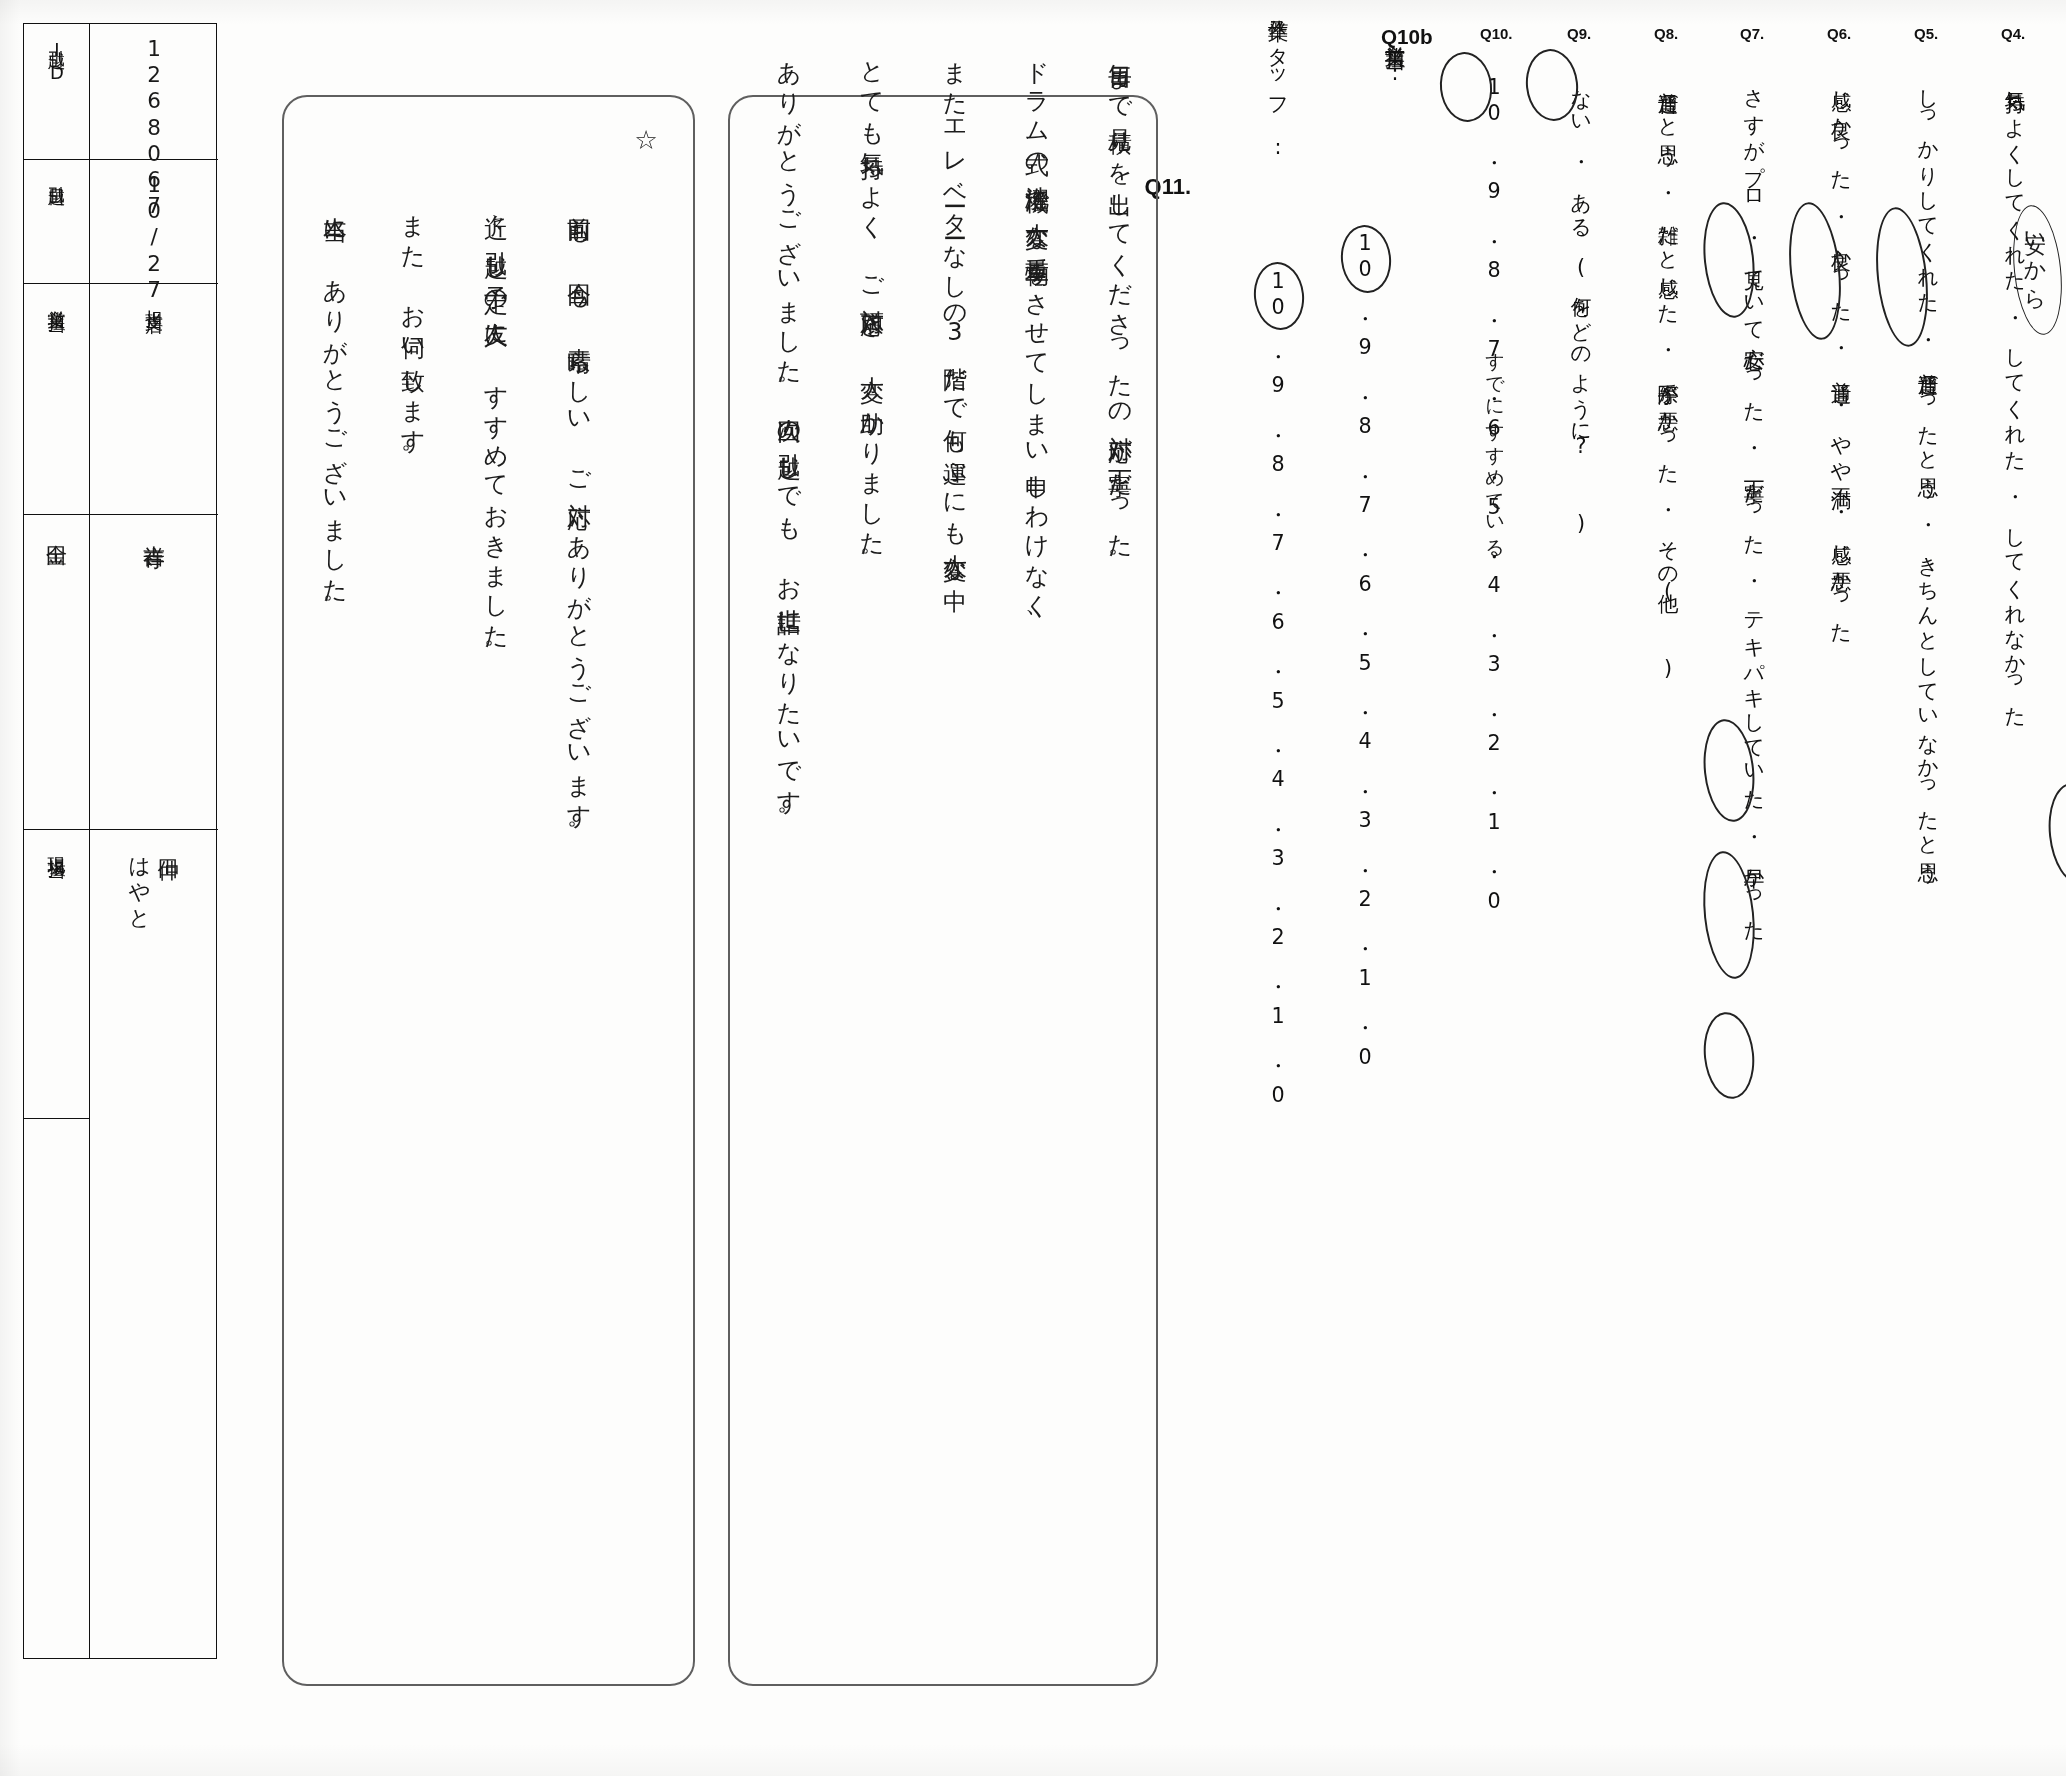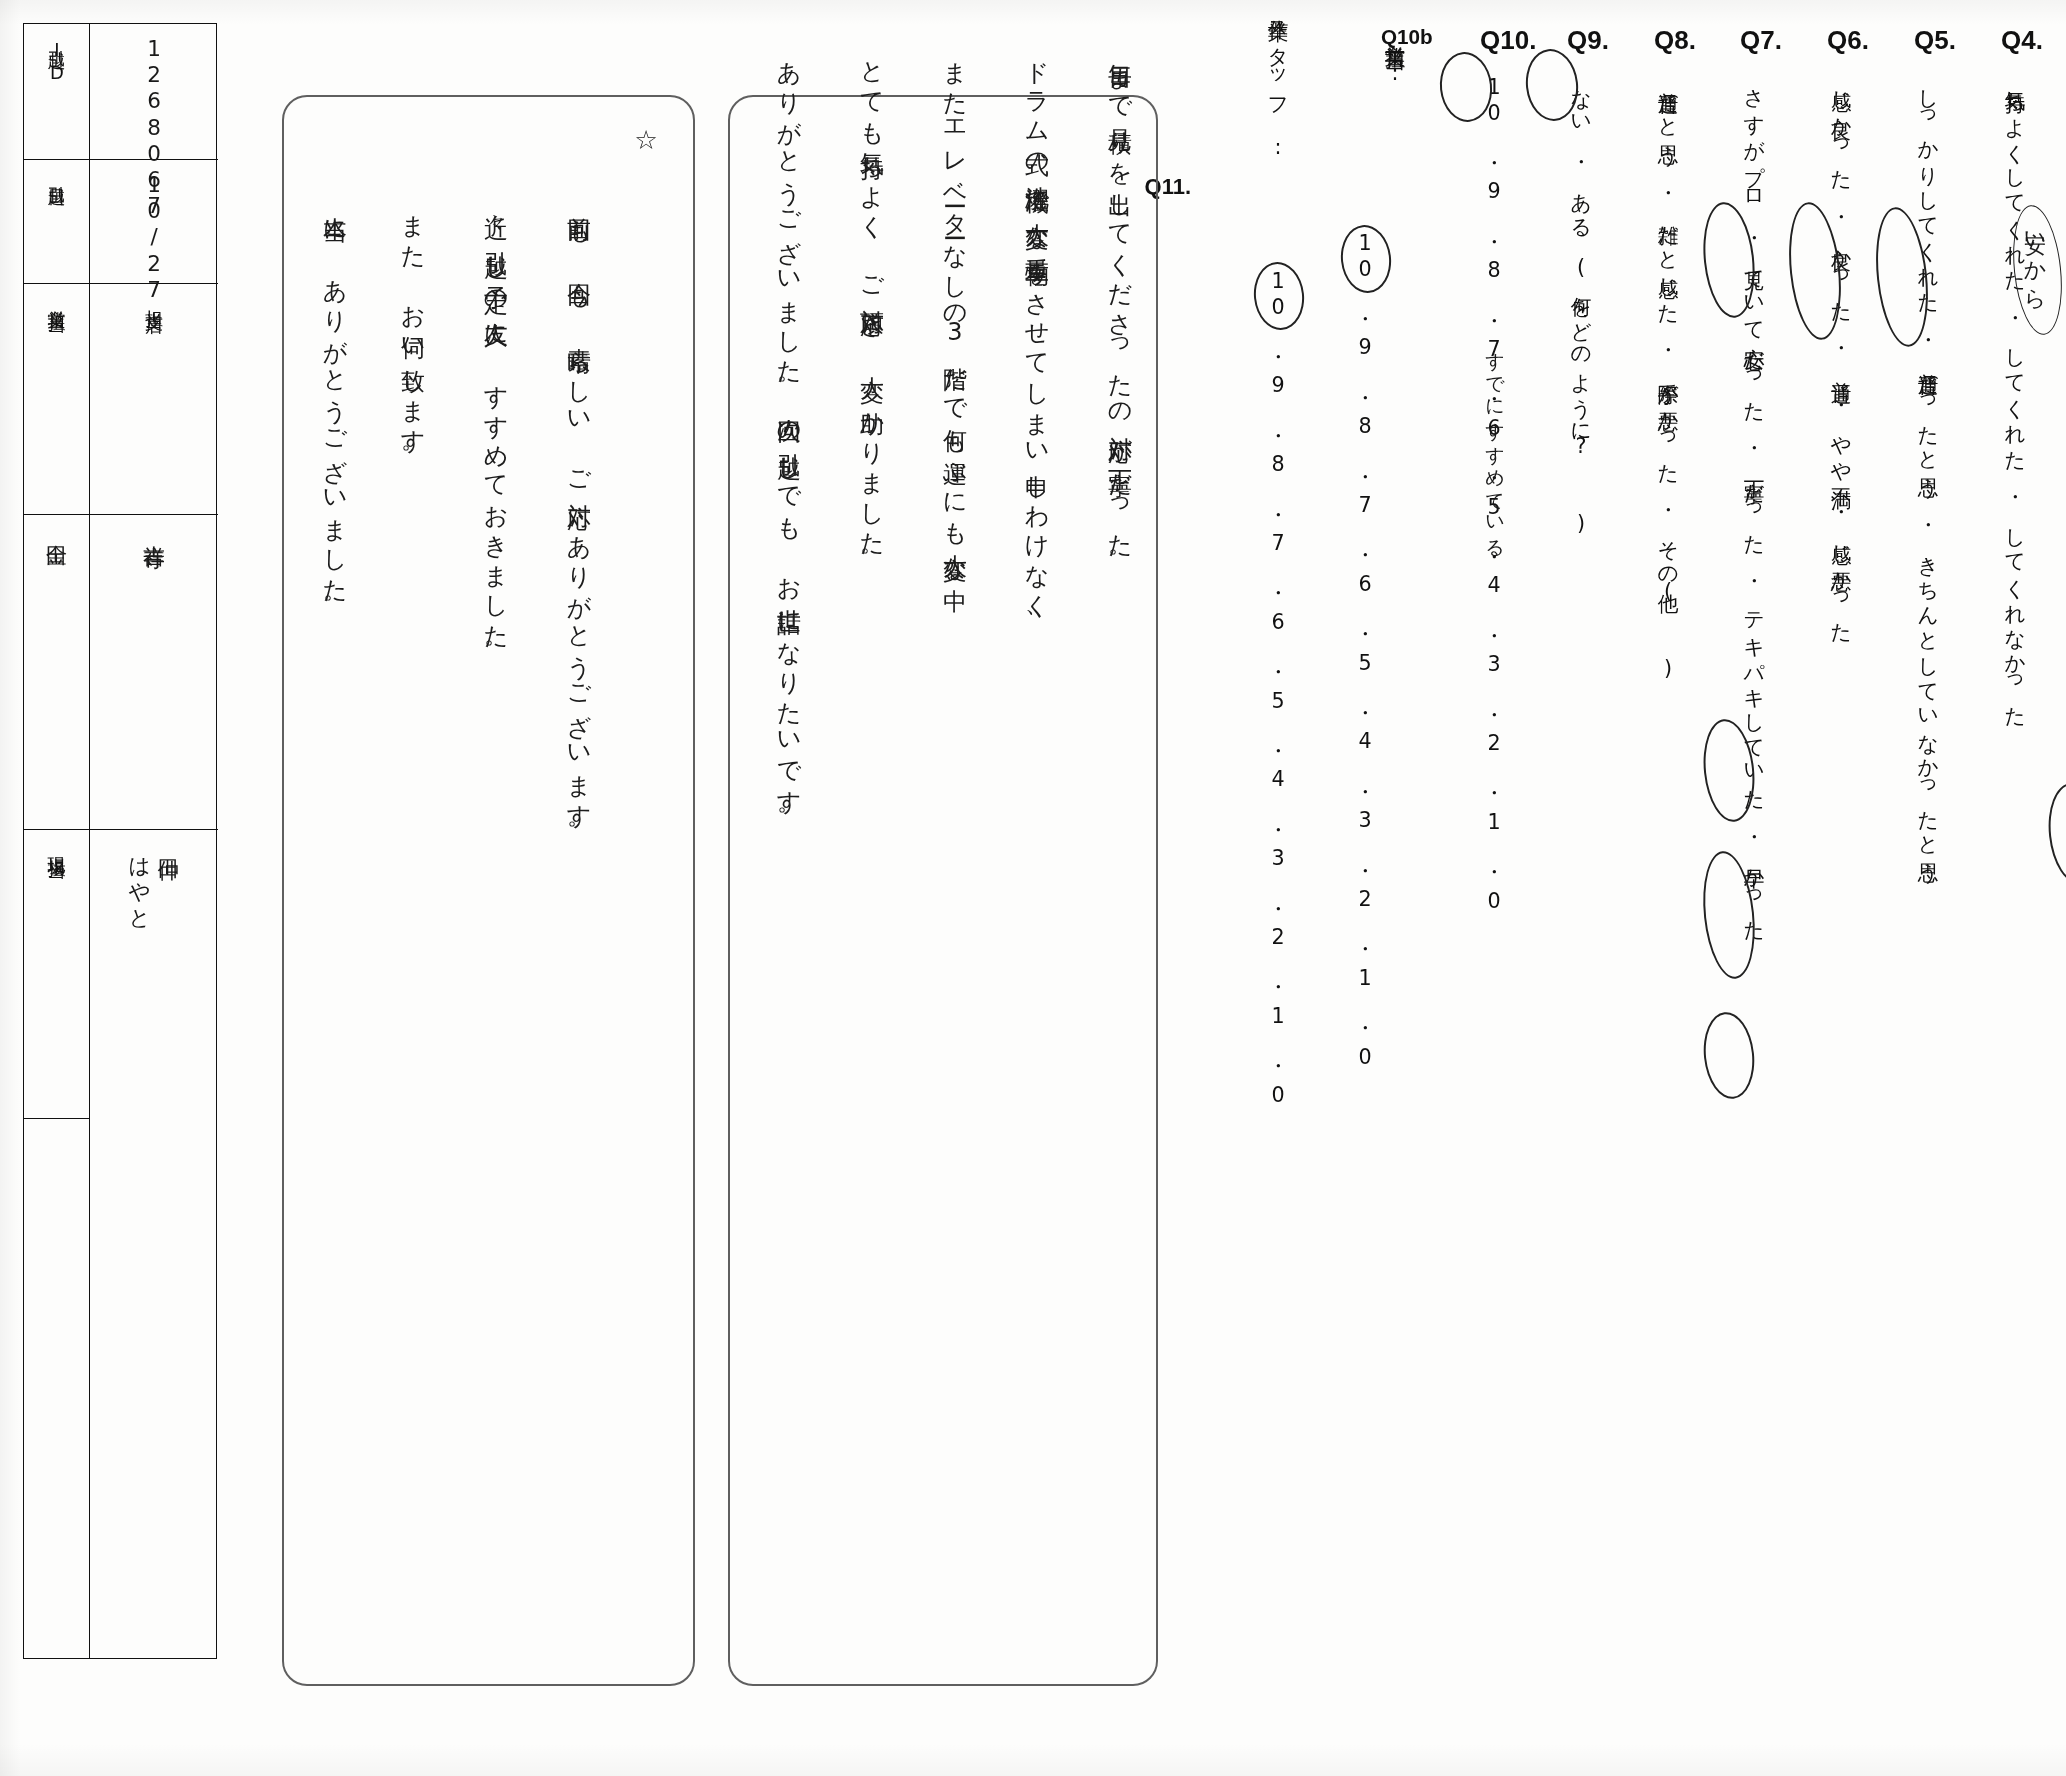--- a/index.html
+++ b/index.html
@@ -45,21 +45,21 @@
 
   
   .qrow {
     position: absolute;
     height: 1405px;
     top: 25px;
   }
   .qlabel {
     position: absolute;
     top: 0;
-    font-size: 26px;
+    font-size: 15px;
     font-weight: bold;
     font-family: "Liberation Sans", sans-serif;
   }
   .qtext {
     position: absolute;
     top: 50px;
     font-size: 20.7px;
     letter-spacing: 1.7px;
   }
 

